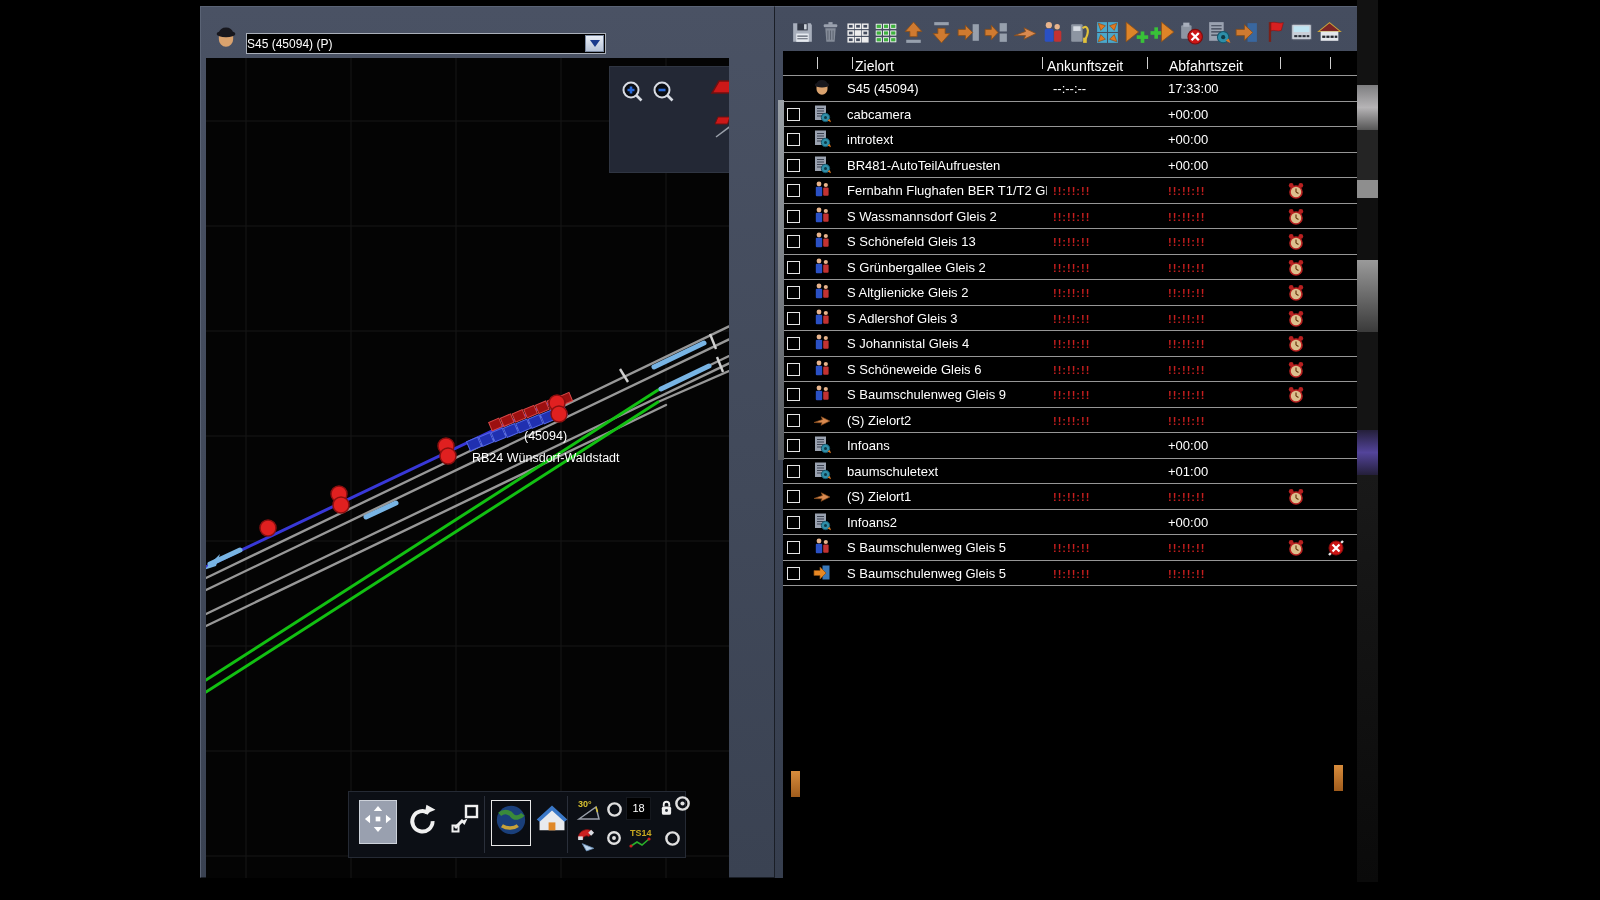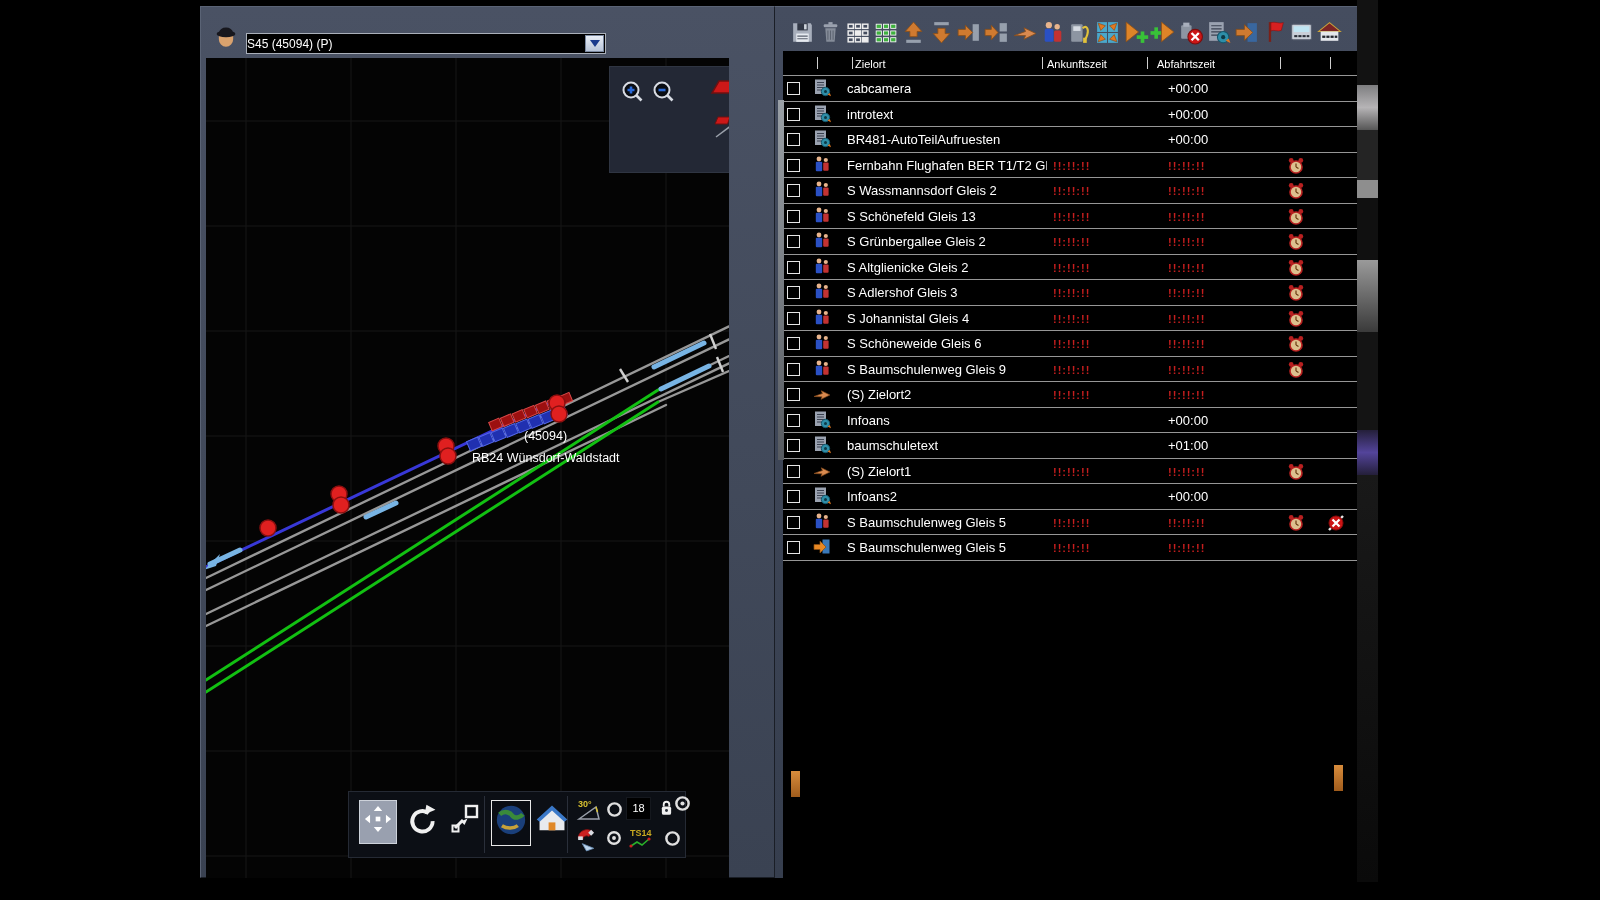--- a/index.html
+++ b/index.html
@@ -33,21 +33,21 @@
   .radio{position:absolute;}
   .mini-box{position:absolute;background:#000;color:#fff;font-size:11px;text-align:center;
       border:1px solid #15181e;}
   
   .tw-toolbar{position:absolute;left:0;top:5px;width:582px;height:40px;display:flex;
       align-items:center;justify-content:space-between;padding:0 14px;}
   .tb-icon{width:27px;height:27px;flex:0 0 auto;cursor:pointer;}
   .tb-icon svg{width:100%;height:100%;}
   
   .tw-content{position:absolute;left:8px;top:44px;right:0;bottom:0;background:#000;}
-  .thead{position:absolute;left:0;top:5px;width:574px;height:17px;font-size:11px;color:#fff;}
+  .thead{position:absolute;left:0;top:5px;width:574px;height:17px;font-size:14px;color:#fff;}
   .thead .col{position:absolute;top:2px;white-space:nowrap;}
   .thead .vsep{position:absolute;top:1px;width:1px;height:12px;background:#cfcfcf;}
   #rows{position:absolute;left:0;top:24px;width:574px;border-top:1px solid #969696;}
   .trow{position:relative;height:25.5px;border-bottom:1px solid #969696;background:#000;}
   .trow .cb{position:absolute;left:4px;top:6px;width:13px;height:13px;border:1.5px solid #e6e6e6;background:#000;}
   .trow .ric{position:absolute;left:29px;top:2px;width:20px;height:20px;}
   .trow .ric svg{width:20px;height:20px;}
   .trow .lbl{position:absolute;left:64px;top:5px;font-size:13px;color:#fff;white-space:nowrap;
       max-width:200px;overflow:hidden;}
   .trow .arr{position:absolute;left:270px;top:5px;font-size:13px;color:#fff;}
@@ -442,26 +442,36 @@
       </div>
 
     <div class="tw-content">
       <div class="thead">
         <div class="vsep" style="left:34px;"></div>
         <div class="vsep" style="left:69px;"></div>
         <div class="col" style="left:72px;">Zielort</div>
         <div class="vsep" style="left:259px;"></div>
         <div class="col" style="left:264px;">Ankunftszeit</div>
         <div class="vsep" style="left:364px;"></div>
-        <div class="col" style="left:374px;text-align:center;">Abfahrtszeit</div>
+        <div class="col" style="left:386px;text-align:center;">Abfahrtszeit</div>
         <div class="vsep" style="left:497px;"></div>
         <div class="vsep" style="left:547px;"></div>
       </div>
 
       <div id="rows">
+          <div class="trow">
+            <div class="ric"><svg viewBox="0 0 20 20">
+                <path d="M4.5 7.5h11v3.4a5.5 5.9 0 0 1-11 0z" fill="#d9a26e"></path>
+                <ellipse cx="10" cy="6.9" rx="7.2" ry="2.6" fill="#17171d"></ellipse>
+                <path d="M4.8 5.6a5.2 3.7 0 0 1 10.4 0l.3 1.4H4.5z" fill="#17171d"></path>
+              </svg></div>
+            <div class="lbl">S45 (45094)</div>
+            <div class="arr">--:--:--</div>
+            <div class="dep">17:33:00</div>
+          </div>
           <div class="trow">
             <div class="cb"></div>
             <div class="ric"><svg viewBox="0 0 20 20">
                 <rect x="3" y="1.5" width="11" height="14.5" fill="#9aa2b0"></rect>
                 <path d="M5 4.5h7M5 7h7M5 9.5h7M5 12h5" stroke="#3a4150"></path>
                 <circle cx="13.5" cy="13.5" r="4.2" fill="#2e8ea8" stroke="#14556a"></circle>
                 <circle cx="13.5" cy="13.5" r="1.5" fill="#0d3946"></circle>
                 <path d="M15.5 16.5l3.5 1.8-1.2-3.4z" fill="#e07820"></path>
               </svg></div>
             <div class="lbl">cabcamera</div>

